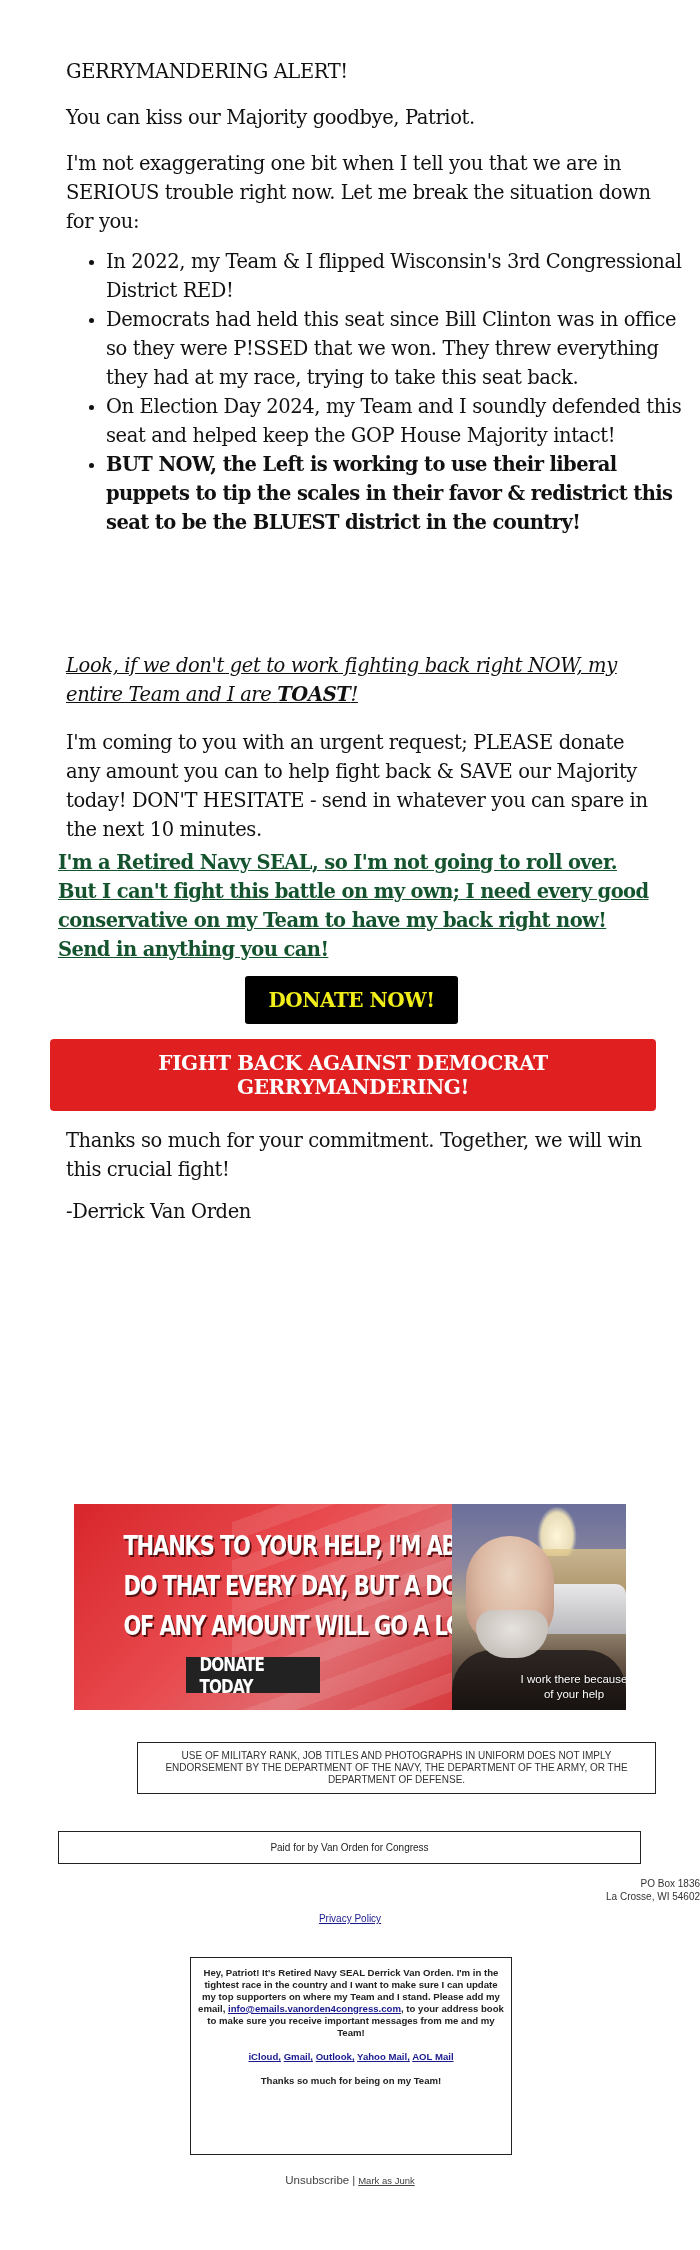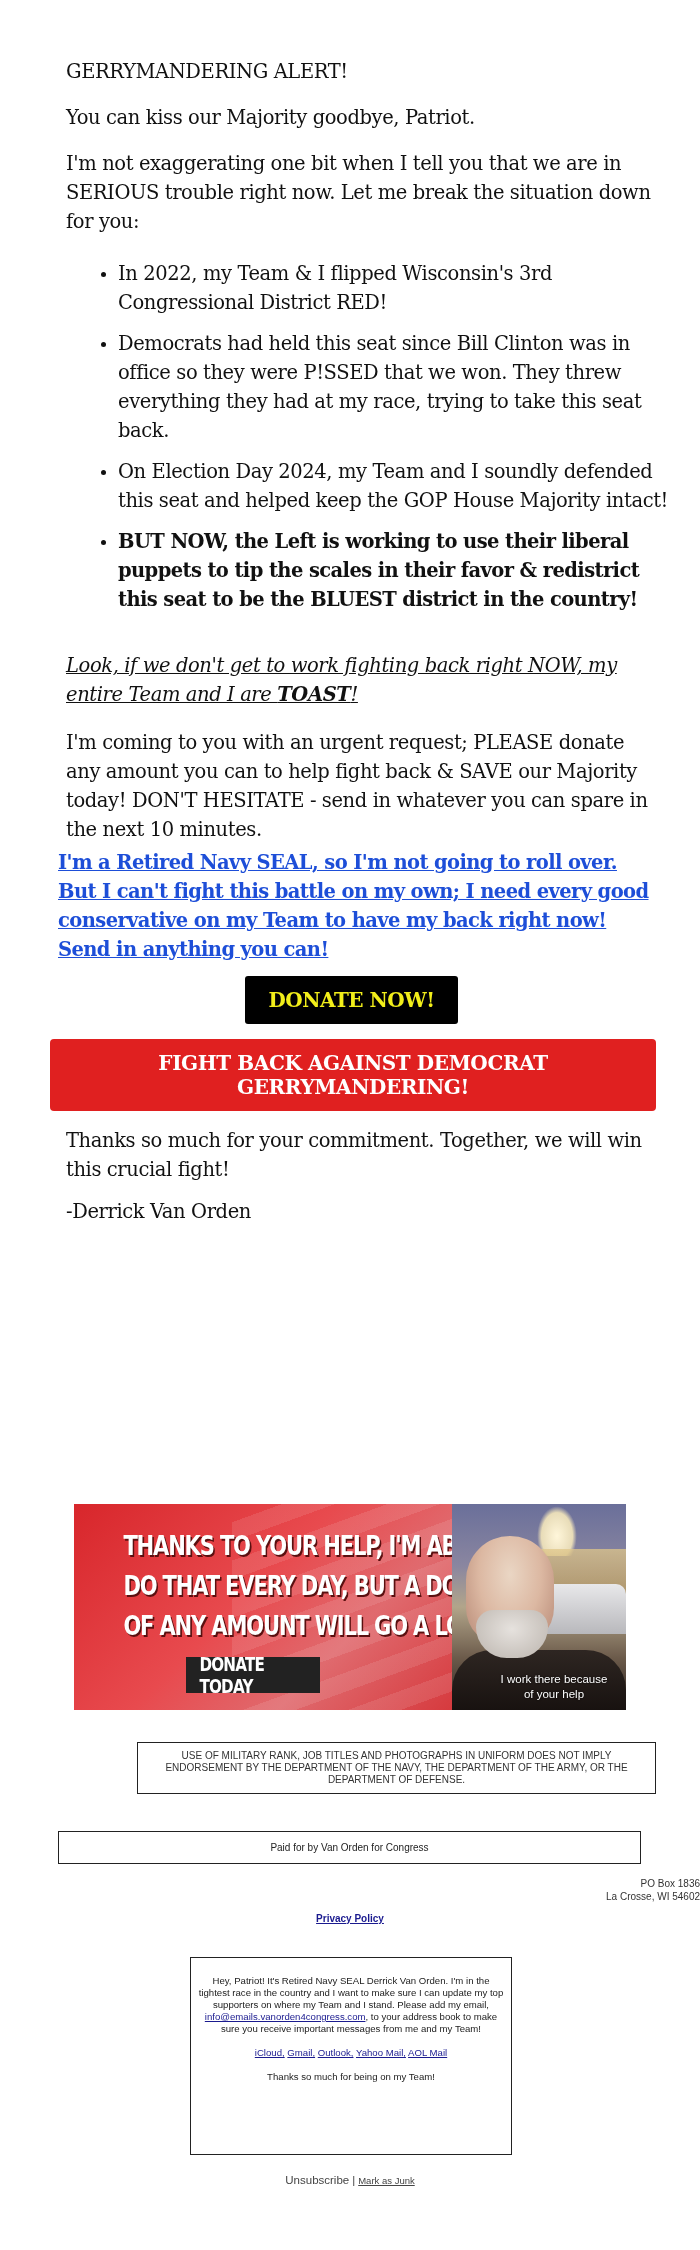--- a/index.html
+++ b/index.html
@@ -7,29 +7,29 @@
   .serif { font-family: "DejaVu Serif", "Liberation Serif", serif; }
   .sans { font-family: "Liberation Sans", "DejaVu Sans", sans-serif; }
 
   .main { position: absolute; left: 58px; top: 0; width: 590px; color: #111; }
   .main p { margin: 8px; font-size: 19.5px; line-height: 29px; letter-spacing: -0.4px; }
   .p-alert { position: absolute; top: 49px; }
   .p-kiss { position: absolute; top: 95px; }
   .p-intro { position: absolute; top: 141px; width: 590px; }
 
   ul.bullets { position: absolute; top: 247px; left: 0; margin: 0; padding-left: 48px; width: 585px; list-style: none; }
-  ul.bullets li { position: relative; font-size: 19.5px; line-height: 29px; letter-spacing: -0.4px; margin: 12px; }
+  ul.bullets li { position: relative; font-size: 19.5px; line-height: 29px; letter-spacing: -0.4px; margin: 0; }
   ul.bullets li .dot { position: absolute; left: -17px; top: 13px; width: 5px; height: 5px; background: #111; border-radius: 50%; }
   ul.bullets li.bold { font-weight: bold; letter-spacing: -0.6px; }
 
   .p-look { position: absolute; top: 643px; width: 590px; font-style: italic; text-decoration: underline; }
   .p-look b { font-weight: bold; }
   .p-urgent { position: absolute; top: 720px; width: 590px; }
 
-  .seal-link { position: absolute; top: 848px; left: 58px; width: 600px; color: #1d4ed8; font-weight: bold; text-decoration: underline; font-size: 19.5px; line-height: 29px; letter-spacing: -0.6px; }
+  .seal-link { position: absolute; top: 848px; left: 58px; width: 600px; color: #14532d; font-weight: bold; text-decoration: underline; font-size: 19.5px; line-height: 29px; letter-spacing: -0.6px; }
 
   .donate-btn { position: absolute; left: 245px; top: 976px; width: 213px; height: 48px; background: #000; border-radius: 3px; color: #f2ee1a; font-weight: bold; font-size: 20px; display: flex; align-items: center; justify-content: center; letter-spacing: -0.5px; cursor: pointer; }
 
   .fight-btn { position: absolute; left: 50px; top: 1039px; width: 606px; height: 72px; background: #e02020; border-radius: 4px; color: #ffffff; font-weight: bold; font-size: 20px; line-height: 24px; display: flex; align-items: center; justify-content: center; text-align: center; letter-spacing: -0.4px; cursor: pointer; }
 
   .p-thanks { position: absolute; top: 1118px; width: 590px; }
   .p-sign { position: absolute; top: 1189px; }
 
   .banner { position: absolute; left: 74px; top: 1504px; width: 552px; height: 206px; overflow: hidden; cursor: pointer; }
   .banner-left { position: absolute; left: 0; top: 0; width: 378px; height: 206px; background: linear-gradient(135deg, #d8262b 0%, #e84a4e 45%, #e06a6e 70%, #d63a3e 100%); }
@@ -37,32 +37,32 @@
   .banner-headline { position: absolute; left: 10px; top: 22px; width: 358px; text-align: center; color: #ffffff; font-family: "DejaVu Sans", sans-serif; font-weight: bold; font-size: 27px; line-height: 40px; letter-spacing: -1.5px; transform: scaleX(0.78); transform-origin: center top; text-shadow: 2px 2px 0 #5a1010; white-space: nowrap; }
   .banner-donate { position: absolute; left: 112px; top: 153px; width: 134px; height: 36px; background: #222; color: #fff; font-family: "DejaVu Sans", sans-serif; font-weight: bold; font-size: 19px; display: flex; align-items: center; justify-content: center; letter-spacing: -1px; }
   .banner-donate span { display: inline-block; transform: scaleX(0.8); }
   .banner-right { position: absolute; left: 378px; top: 0; width: 174px; height: 206px; background: linear-gradient(180deg, #6a6f9a 0%, #8a86a0 30%, #b2a58a 50%, #6b5a4a 75%, #2b2220 100%); }
   .capitol { position: absolute; left: 85px; top: 2px; width: 40px; height: 50px; background: radial-gradient(ellipse at 50% 60%, #fff6da 0%, #e8dcb8 55%, rgba(232,220,184,0) 70%); }
   .lights { position: absolute; left: 60px; top: 45px; width: 114px; height: 45px; background: linear-gradient(180deg, #e0c78a, #b29560); opacity: 0.75; }
   .car { position: absolute; left: 70px; top: 80px; width: 104px; height: 50px; background: linear-gradient(180deg, #e8e8ea, #b8b8bc); border-radius: 30px 10px 0 0; }
   .head { position: absolute; left: 14px; top: 32px; width: 88px; height: 110px; background: radial-gradient(ellipse at 50% 35%, #ead6c4 0%, #dcb8a2 50%, #c49a86 80%); border-radius: 46px 46px 40px 40px; }
   .beard { position: absolute; left: 24px; top: 106px; width: 72px; height: 48px; background: radial-gradient(ellipse at 50% 40%, #e6e2de 0%, #c8c2bc 70%); border-radius: 20px 20px 36px 36px; }
   .jacket { position: absolute; left: 0; top: 146px; width: 174px; height: 60px; background: linear-gradient(180deg, #2e2622, #181210); border-radius: 40px 40px 0 0; }
-  .caption { position: absolute; left: 0; top: 168px; width: 204px; text-align: center; color: #fff; font-family: "Liberation Sans", sans-serif; font-size: 11.5px; line-height: 15px; text-shadow: 0 0 2px #000; }
+  .caption { position: absolute; left: 0; top: 168px; width: 204px; text-align: center; color: #fff; font-family: "Liberation Sans", sans-serif; font-size: 11.5px; line-height: 15px; text-shadow: 0 0 2px #000; padding-left: 20px; }
 
   .disclaimer { position: absolute; left: 89px; top: 1742px; width: 519px; height: 52px; border: 1.5px solid #222; box-sizing: border-box; display: flex; align-items: center; justify-content: center; text-align: center; font-size: 10px; line-height: 12px; color: #333; padding: 0 12px; margin-left: 48px; }
 
   .paidfor { position: absolute; left: 58px; top: 1831px; width: 583px; height: 33px; border: 1.5px solid #222; box-sizing: border-box; display: flex; align-items: center; justify-content: center; font-size: 10px; color: #222; }
 
   .address { position: absolute; left: 0; top: 1877px; width: 700px; text-align: right; font-size: 10px; line-height: 13px; color: #333; }
-  .privacy { position: absolute; left: 0; top: 1913px; width: 700px; text-align: center; font-size: 10px; font-weight: bold; }
+  .privacy { position: absolute; left: 0; top: 1913px; width: 700px; text-align: center; font-size: 10px; }
   .privacy a, .contact a { color: #1a1a8f; text-decoration: underline; cursor: pointer; }
 
   .contact { position: absolute; left: 190px; top: 1957px; width: 322px; height: 198px; border: 1.5px solid #222; box-sizing: border-box; text-align: center; font-size: 9.6px; line-height: 12px; color: #222; padding: 9px 6px 0 6px; }
-  .contact p { margin: 8px 0 12px 0; }
+  .contact p { margin: 0 0 12px 0; font-weight: bold; }
 
   .unsub { position: absolute; left: 0; top: 2174px; width: 700px; text-align: center; font-size: 11.5px; color: #444; }
   .unsub .junk { font-size: 9.5px; text-decoration: underline; color: #444; cursor: pointer; }
   .unsub .sep { margin: 0 3px; }
 </style>
 </head>
 <body>
 
 <div class="main serif">
   <p class="p-alert">GERRYMANDERING ALERT!</p>

